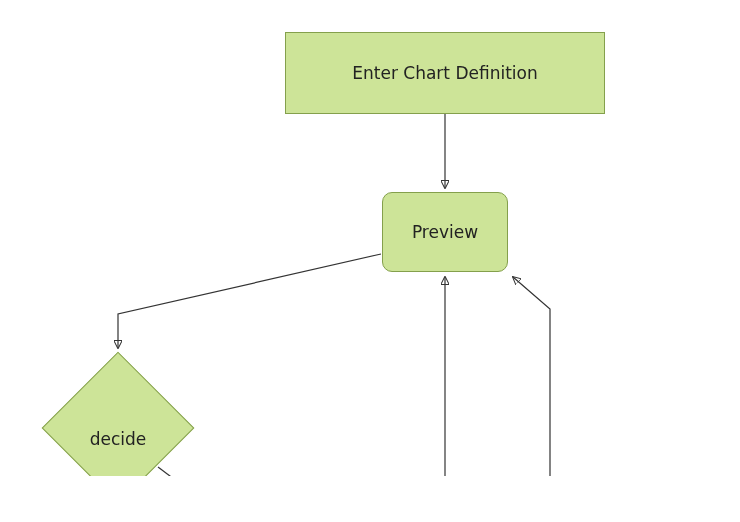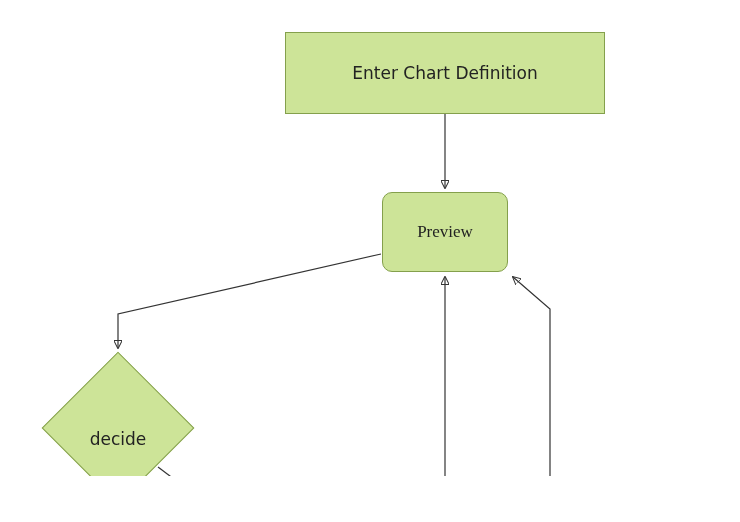--- a/index.html
+++ b/index.html
@@ -22,21 +22,21 @@
   .edges path{stroke:var(--edge);stroke-width:1.2;fill:none;}
   .node{
     position:absolute;
     background:var(--node-fill);
     border:1.4px solid var(--node-border);
     display:flex;align-items:center;justify-content:center;
     font-size:17px;
     box-sizing:border-box;
   }
   .node-rect{left:285px;top:32px;width:320px;height:82px;}
-  .node-rounded{left:382px;top:192px;width:126px;height:80px;border-radius:10px;font-family:Liberation Serif, serif;}
+  .node-rounded{left:382px;top:192px;width:126px;height:80px;border-radius:10px;}
   .diamond{
     position:absolute;
     left:64px;top:374px;width:108px;height:108px;
     background:var(--node-fill);
     border:1.4px solid var(--node-border);
     transform:rotate(45deg);
     box-sizing:border-box;
   }
   .diamond-label{
     position:absolute;

